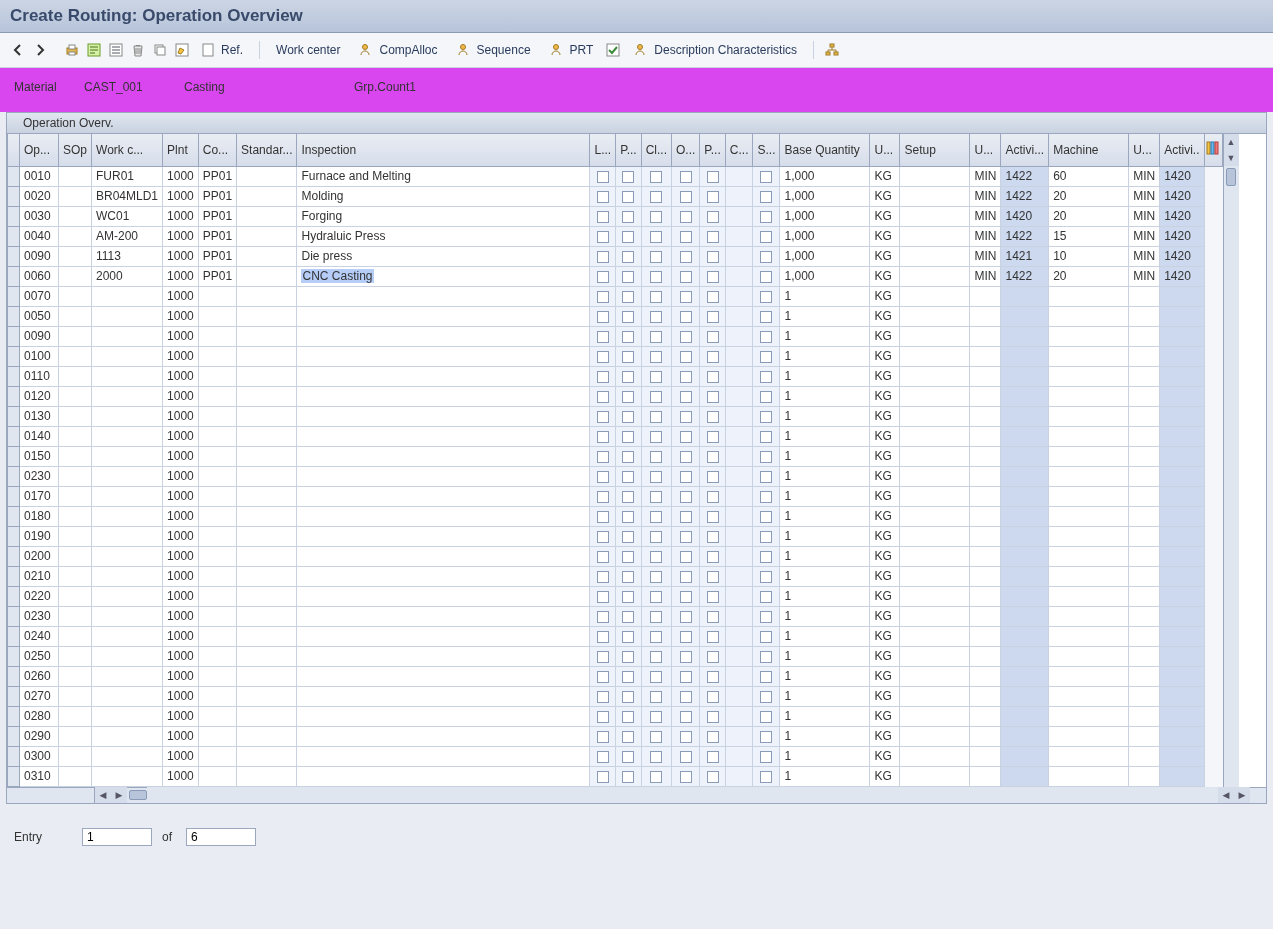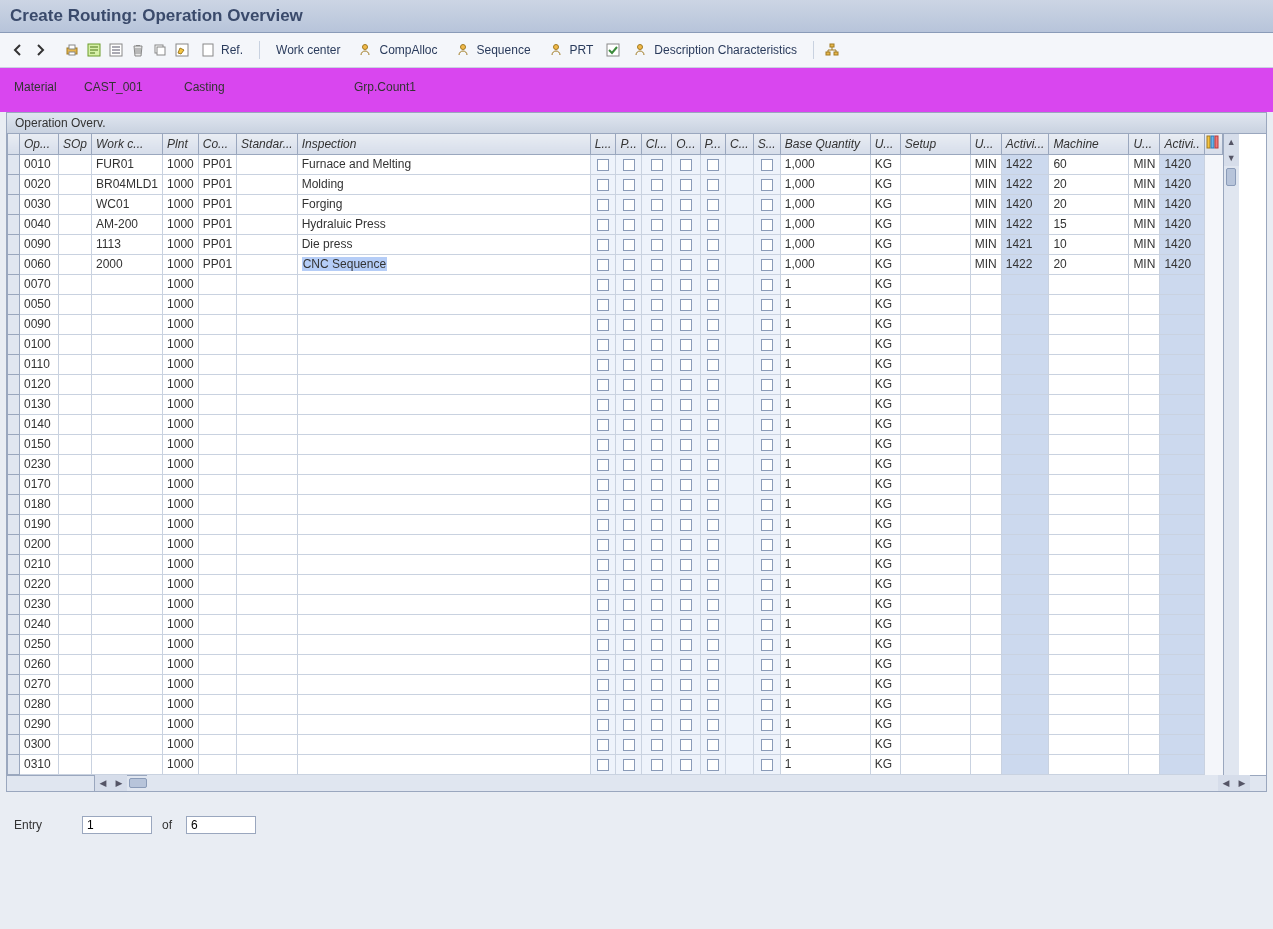--- a/index.html
+++ b/index.html
@@ -65,43 +65,42 @@
     font-family: inherit;
   }
   .panel {
     margin: 0 6px;
     border: 1px solid #9aa7be;
     background: #fff;
   }
   .panel-title {
     background: linear-gradient(#e0e6f0, #c9d2e0);
     border-bottom: 1px solid #9aa7be;
-    padding: 3px 8px;
+    padding: 3px 16px;
     font-size: 12px;
     color: #333;
   }
   .grid-area { display: flex; }
   .grid-table {
     border-collapse: collapse;
     font-size: 12px;
     table-layout: fixed;
   }
   .grid-table th {
     background: linear-gradient(#e9edf3,#d6ddea);
     border: 1px solid #9aa7be;
     border-top: none;
     font-weight: normal;
     text-align: left;
     padding: 2px 4px;
-    height: 20px;
+    height: 32px;
     color: #333;
     white-space: nowrap;
     overflow: hidden;
     text-overflow: ellipsis;
-    font-style: italic;
   }
   .grid-table td {
     border: 1px solid #c9d2e0;
     padding: 0 4px;
     height: 20px;
     white-space: nowrap;
     overflow: hidden;
     background: #fff;
   }
   .grid-table td.sel {
@@ -463,21 +462,21 @@
             <td style="background: rgb(244, 246, 250); border-color: rgb(244, 246, 250);"></td>
           </tr>
           <tr>
             <td class="sel"></td>
             <td>0060</td>
             <td></td>
             <td>2000</td>
             <td>1000</td>
             <td>PP01</td>
             <td></td>
-            <td><span class="sel-desc">CNC Sequence</span></td>
+            <td><span class="sel-desc">CNC Casting</span></td>
             <td style="text-align: center; background: rgb(238, 243, 251);"><span class="cb"></span></td>
             <td style="text-align: center; background: rgb(238, 243, 251);"><span class="cb"></span></td>
             <td style="text-align: center; background: rgb(238, 243, 251);"><span class="cb"></span></td>
             <td style="text-align: center; background: rgb(238, 243, 251);"><span class="cb"></span></td>
             <td style="text-align: center; background: rgb(238, 243, 251);"><span class="cb"></span></td>
             <td style="background: rgb(238, 243, 251);"></td>
             <td style="text-align: center; background: rgb(238, 243, 251);"><span class="cb"></span></td>
             <td>1,000</td>
             <td>KG</td>
             <td></td>

